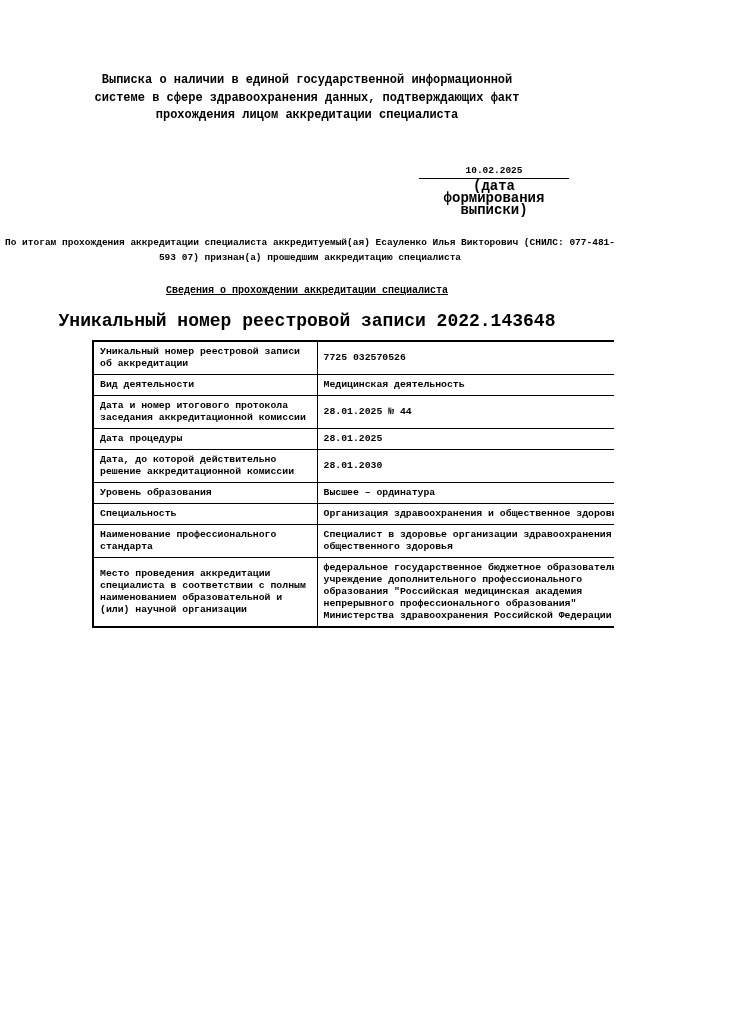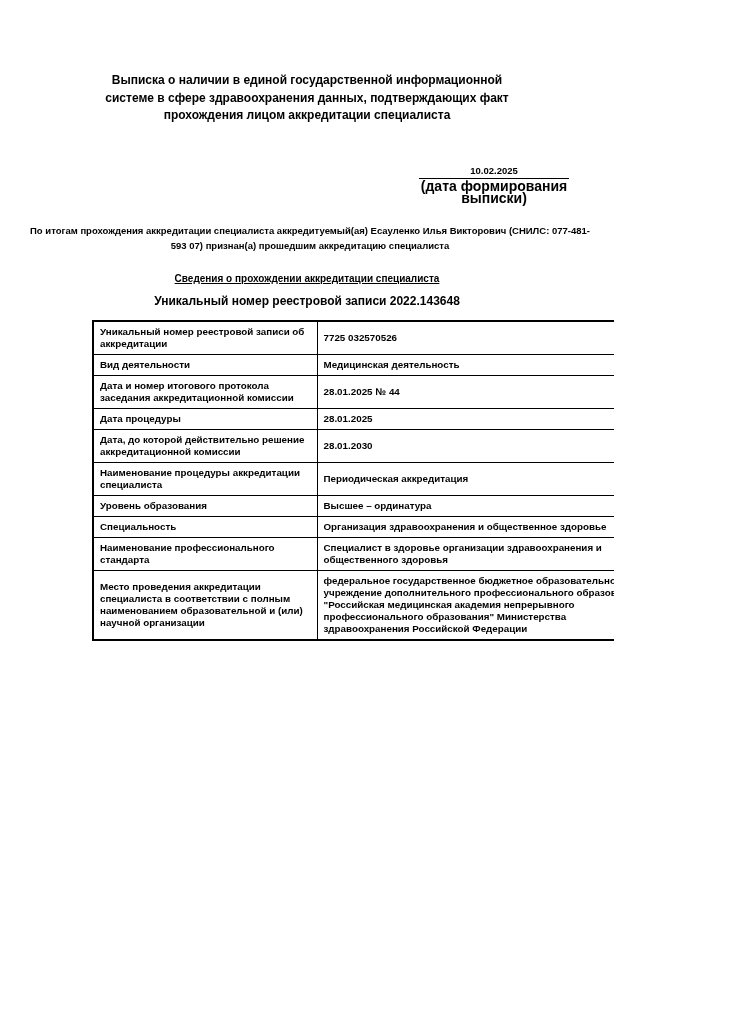--- a/index.html
+++ b/index.html
@@ -6,21 +6,21 @@
     margin: 0;
     padding: 0;
     background: #ffffff;
   }
   .page {
     position: relative;
     width: 614px;
     height: 1029px;
     background: #ffffff;
     color: #000000;
-    font-family: Liberation Sans, sans-serif;
+    font-family: Liberation Mono, monospace;
     font-weight: 700;
     overflow: hidden;
   }
   .doc-title {
     margin: 0 auto;
     padding-top: 72px;
     width: 480px;
     text-align: center;
     font-size: 12px;
     line-height: 17.5px;
@@ -54,23 +54,23 @@
     white-space: pre-line;
   }
   .section-heading {
     margin-top: 20px;
     text-align: center;
     font-size: 10px;
     line-height: 12px;
     text-decoration: underline;
   }
   .registry-heading {
-    margin-top: 8px;
+    margin-top: 16px;
     text-align: center;
-    font-size: 12px;
+    font-size: 18px;
     line-height: 16px;
   }
   table.acc-table {
     margin: 11px 0 0 92px;
     width: 563px;
     border-collapse: collapse;
     table-layout: fixed;
     border: 2px solid #000;
     padding-left: 16px;
   }
@@ -127,24 +127,20 @@
       </tr>
       <tr>
         <td>Дата процедуры</td>
         <td>28.01.2025</td>
       </tr>
       <tr>
         <td>Дата, до которой действительно решение аккредитационной комиссии</td>
         <td>28.01.2030</td>
       </tr>
       <tr>
-        <td>Наименование процедуры аккредитации специалиста</td>
-        <td>Периодическая аккредитация</td>
-      </tr>
-      <tr>
         <td>Уровень образования</td>
         <td>Высшее – ординатура</td>
       </tr>
       <tr>
         <td>Специальность</td>
         <td>Организация здравоохранения и общественное здоровье</td>
       </tr>
       <tr>
         <td>Наименование профессионального стандарта</td>
         <td>Специалист в здоровье организации здравоохранения и общественного здоровья</td>

